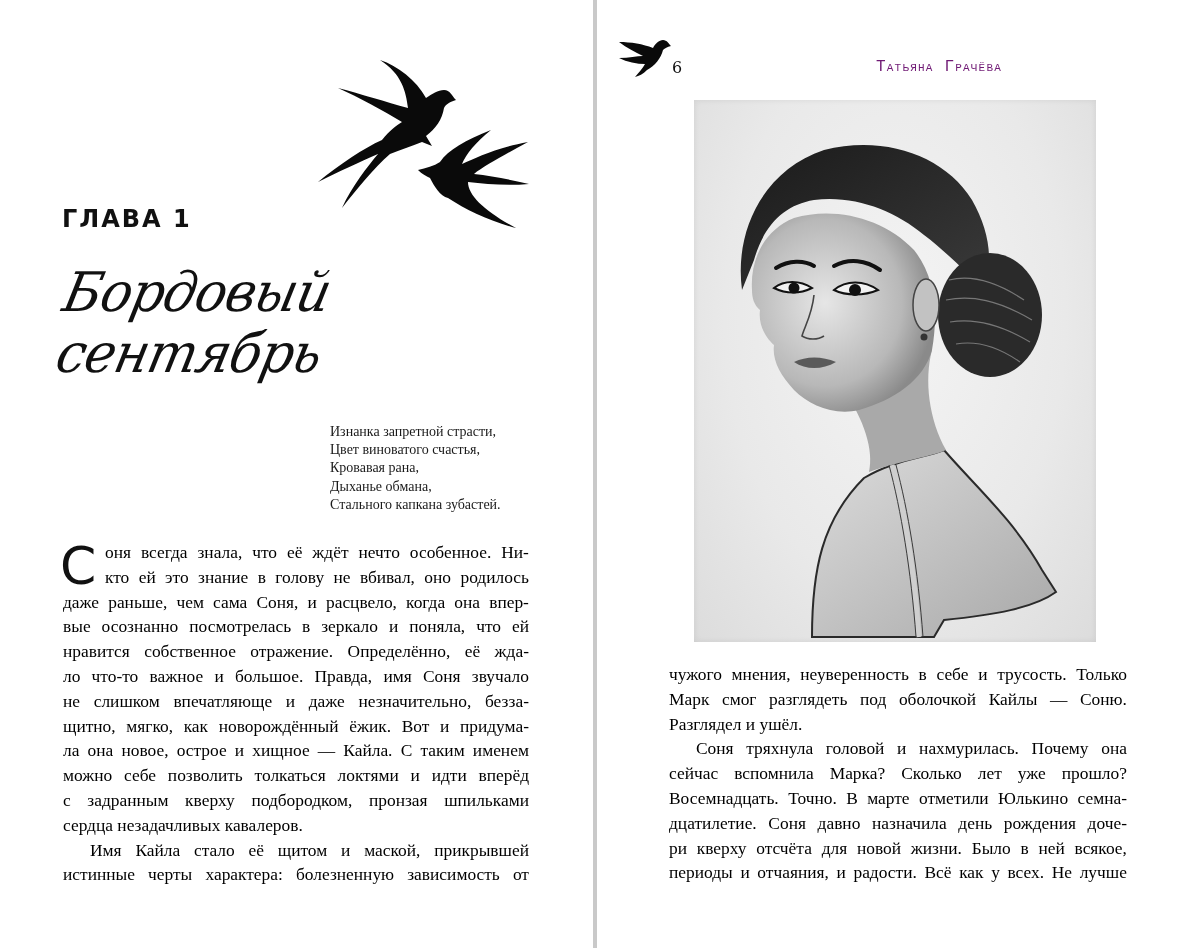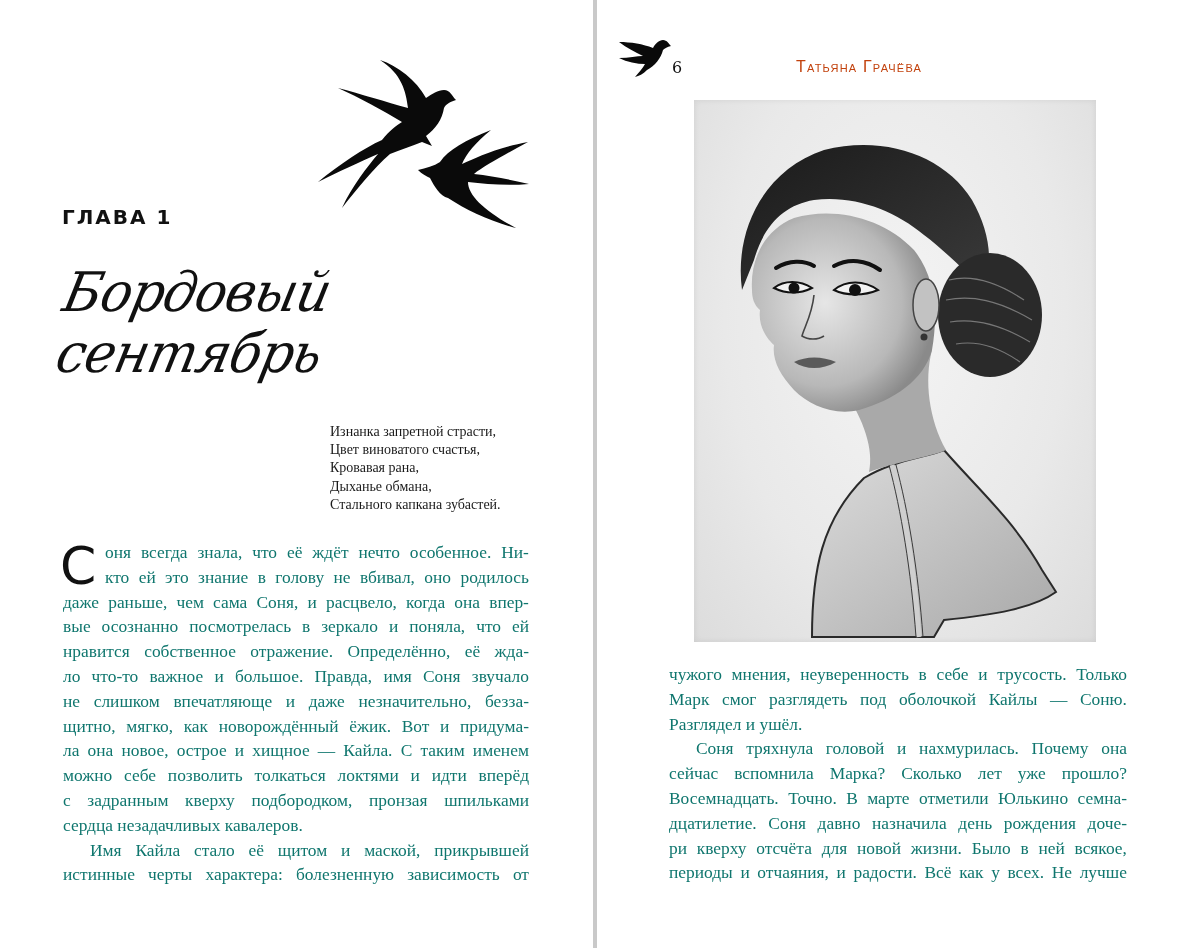--- a/index.html
+++ b/index.html
@@ -13,56 +13,56 @@
     .page { position: absolute; top: 0; height: 948px; background: #fff; }
     .page-left { left: 0; width: 593px; }
     .page-right { left: 597px; width: 591px; }
     .gutter { position: absolute; left: 593px; top: 0; width: 4px; height: 948px; background: #c9c9c9; }
 
     
     .swallows { position: absolute; left: 316px; top: 50px; width: 215px; height: 182px; }
     .chapter-label {
       position: absolute; left: 62px; top: 205px;
       font-family: "DejaVu Sans", "Liberation Sans", sans-serif;
-      font-weight: bold; font-size: 20px; letter-spacing: 2px; color: #111;
+      font-weight: bold; font-size: 24px; letter-spacing: 2px; color: #111;
     }
     .chapter-title {
       position: absolute; left: 58px; top: 265px; width: 280px;
       font-family: "DejaVu Serif", serif; font-style: italic;
       font-size: 52px; line-height: 58px; color: #111;
       transform: skewX(-12deg) scaleY(1.05);
       letter-spacing: -1px;
     }
     .epigraph {
       position: absolute; left: 330px; top: 423px;
       font-family: "Liberation Serif", serif; font-size: 14px; line-height: 18.2px; color: #1a1a1a;
     }
     .epigraph div { white-space: nowrap; }
 
     .body-text {
       position: absolute; font-family: "Liberation Serif", serif;
-      font-size: 17.4px; line-height: 24.8px; color: #0f766e;
+      font-size: 17.4px; line-height: 24.8px; color: #000000;
     }
     .body-text .line { white-space: nowrap; display: flex; justify-content: space-between; height: 24.8px; }
     .body-text .line.last { justify-content: flex-start; }
     .body-text .line span.w { display: inline-block; }
     .left-body { left: 63px; top: 540px; width: 466px; }
     .dropcap {
       position: absolute; left: 60px; top: 540px;
       font-family: "DejaVu Sans", sans-serif; font-size: 52px; line-height: 52px; color: #111;
       font-weight: normal;
     }
     .indent { padding-left: 27px; }
 
     
     .header-bird { position: absolute; left: 617px; top: 30px; width: 56px; height: 48px; }
     .page-number { position: absolute; left: 672px; top: 58px; font-family: "DejaVu Serif", serif; font-size: 16px; color: #111; }
     .running-head {
-      position: absolute; left: 796px; top: 58px;
-      font-family: Liberation Sans, sans-serif; font-size: 16px; letter-spacing: 1.2px; color: #c2410c;
+      position: absolute; left: 876px; top: 58px;
+      font-family: Liberation Mono, monospace; font-size: 16px; letter-spacing: 1.2px; color: #701a75;
       font-variant: small-caps;
     }
     .portrait {
       position: absolute; left: 694px; top: 100px; width: 402px; height: 542px;
       background: radial-gradient(ellipse at 50% 40%, #f4f4f4 0%, #e9e9e9 60%, #dcdcdc 100%);
       overflow: hidden;
       box-shadow: 0 0 6px rgba(0,0,0,0.08) inset;
     }
     .right-body { left: 669px; top: 662px; width: 458px; }
   </style>

